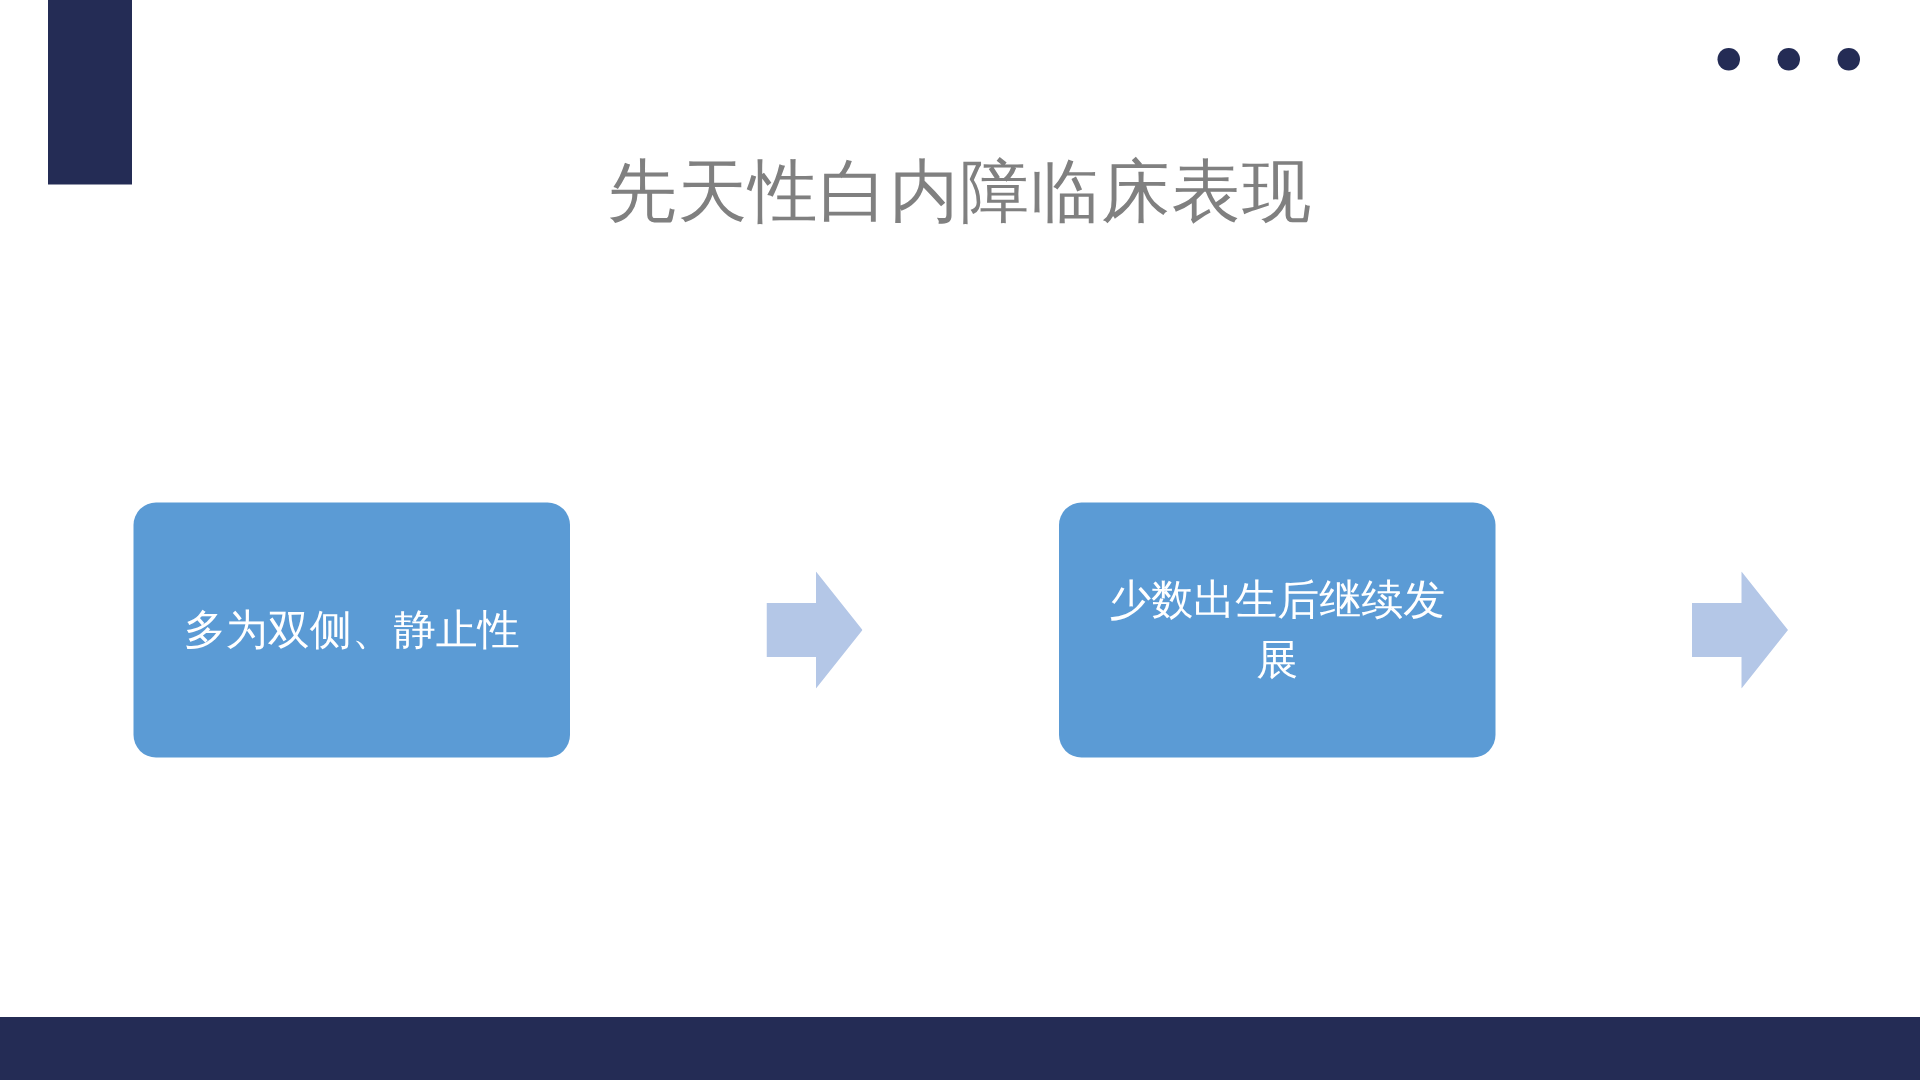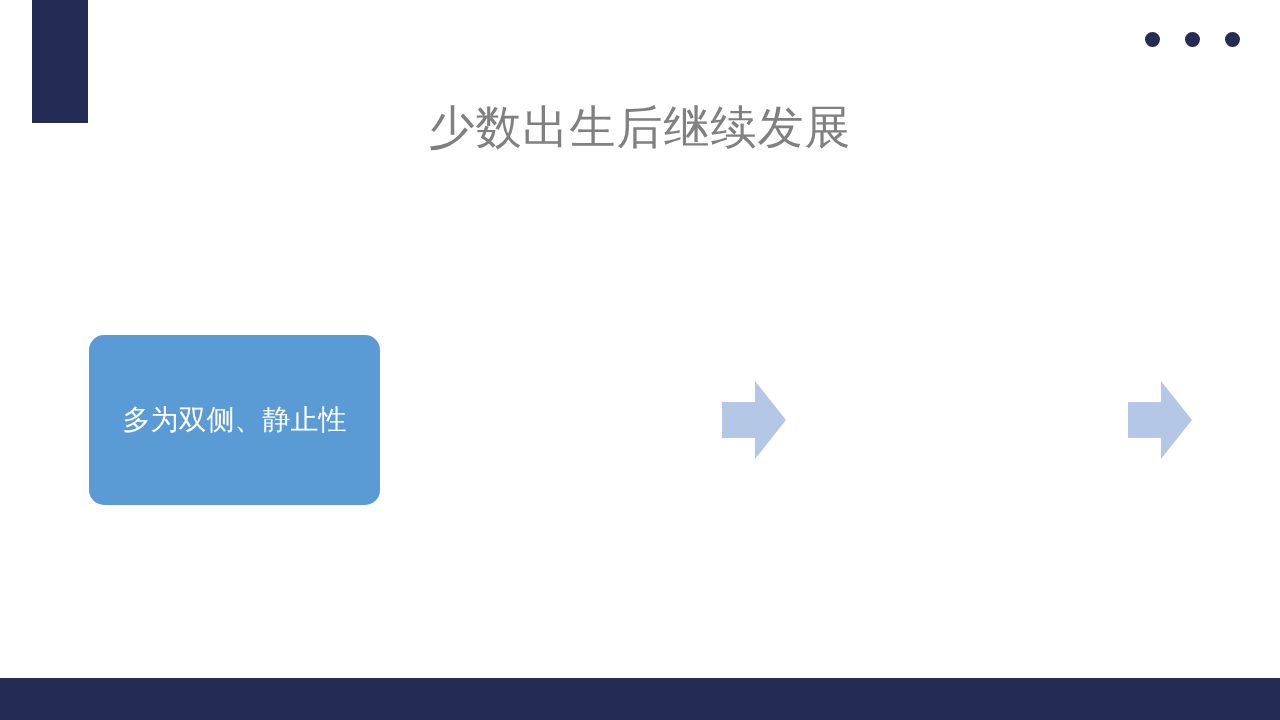--- a/index.html
+++ b/index.html
@@ -117,34 +117,37 @@
 <div class="slide">
 
   <div class="corner-block"></div>
 
   <div class="dots">
     <span class="dot"></span>
     <span class="dot"></span>
     <span class="dot"></span>
   </div>
 
-  <h1 class="slide-title">少数出生后继续发展</h1>
+  <h1 class="slide-title">先天性白内障临床表现</h1>
 
   <div class="flow">
 
     <div class="flow-box">
       <span class="flow-box-text">多为双侧、静止性</span>
     </div>
 
     <span class="flow-arrow">
       <svg width="64" height="78" viewBox="0 0 64 78" xmlns="http://www.w3.org/2000/svg" aria-hidden="true">
         <polygon points="0,21 33,21 33,0 64,39 33,78 33,57 0,57" fill="#b4c7e7"></polygon>
       </svg>
     </span>
 
+    <div class="flow-box">
+      <span class="flow-box-text">少数出生后继续发展</span>
+    </div>
 
     <span class="flow-arrow">
       <svg width="64" height="78" viewBox="0 0 64 78" xmlns="http://www.w3.org/2000/svg" aria-hidden="true">
         <polygon points="0,21 33,21 33,0 64,39 33,78 33,57 0,57" fill="#b4c7e7"></polygon>
       </svg>
     </span>
 
 
   </div>
 

